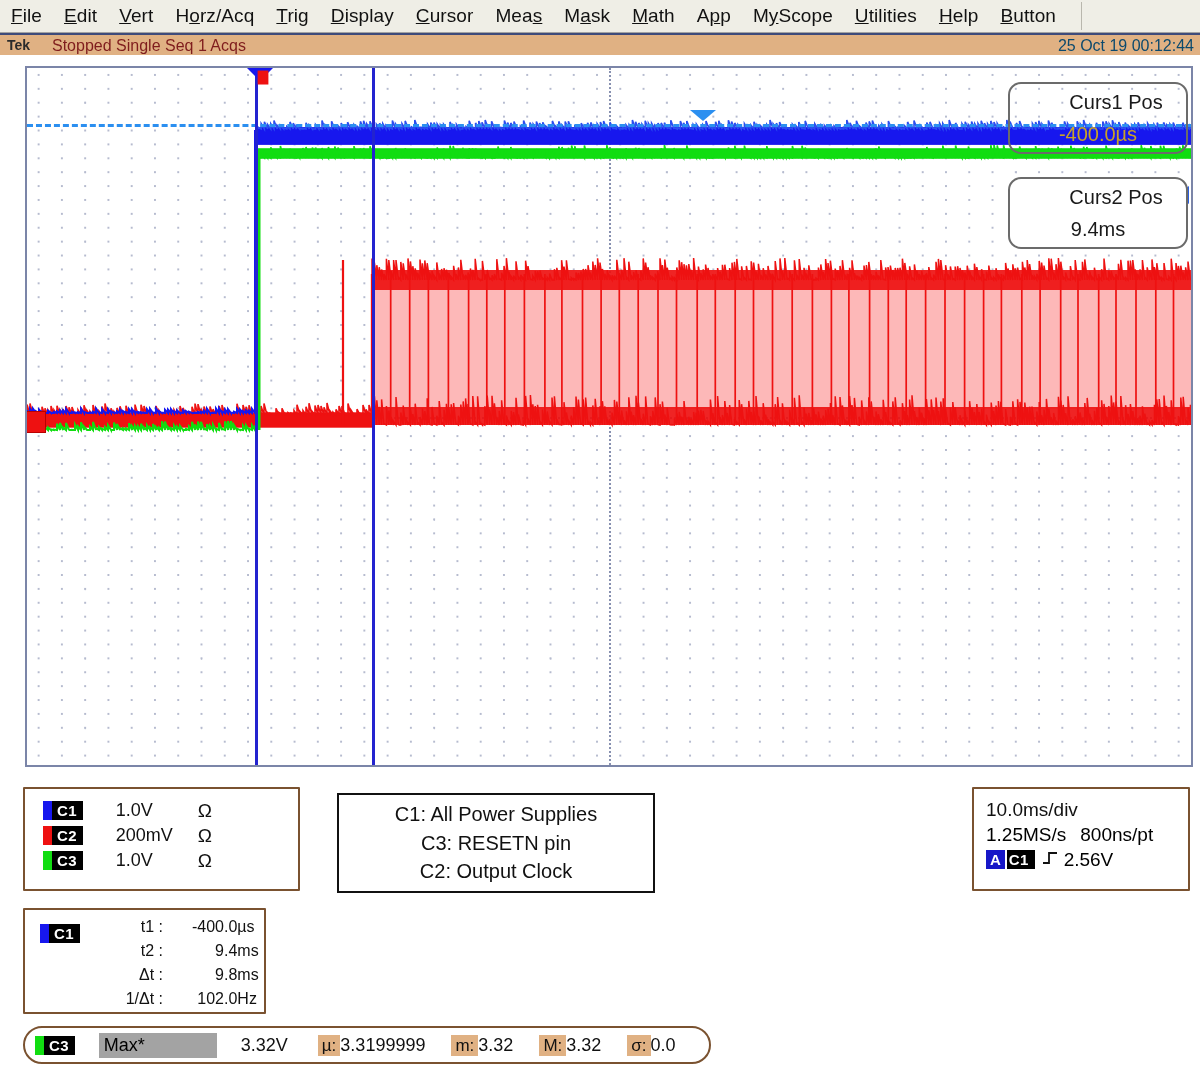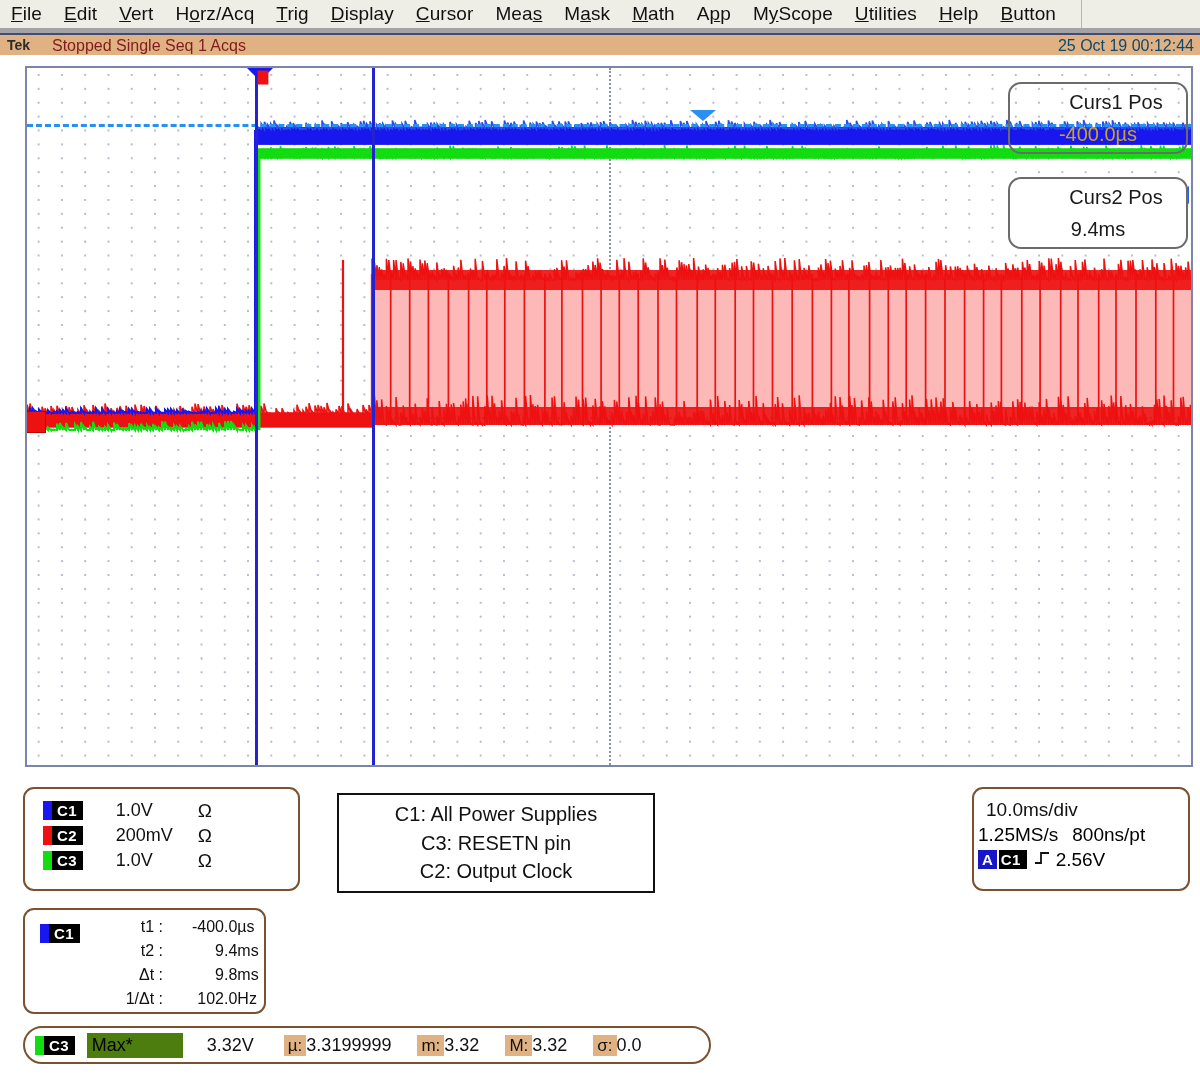--- a/index.html
+++ b/index.html
@@ -7,21 +7,21 @@
     width:1200px;height:1074px;position:relative;overflow:hidden;
     font-family:"Liberation Sans", sans-serif;
     -webkit-font-smoothing:antialiased;
   }
 
   
   #menubar{
     position:absolute;left:0;top:0;width:1200px;height:33px;
     background:# efeeea;
     background:#efeee6;
-    border-bottom:5px solid #a3a3a3;
+    border-bottom:1px solid #a3a3a3;
     display:flex;align-items:center;
     box-sizing:border-box;
   }
   .menu-item{
     font-size:19px;color:#111;padding:0 11px;white-space:nowrap;cursor:default;
     letter-spacing:.1px;
   }
   .menu-item u{text-decoration:underline;}
   #menu-sep{
     width:1px;height:28px;background:#b9b7ad;margin-left:14px;
@@ -117,21 +117,21 @@
   
   #note-box{
     position:absolute;left:413px;top:452px;width:526px;height:110px;
     background:#fff;border:2px solid #111;box-sizing:border-box;
     display:flex;flex-direction:column;align-items:center;justify-content:center;
     font-size:21px;color:#1a1a1a;line-height:1.55;
   }
 
   
   .panel{
-    position:absolute;background:#fff;border:2px solid #7a5230;border-radius:11px;
+    position:absolute;background:#fff;border:2px solid #7a5230;border-radius:1px;
     box-sizing:border-box;
   }
   #ch-panel{left:23px;top:787px;width:277px;height:104px;}
   #time-panel{left:972px;top:787px;width:218px;height:104px;}
   #curs-panel{left:23px;top:908px;width:243px;height:106px;}
   #meas-panel{left:23px;top:1026px;width:688px;height:38px;border-radius:19px;
     display:flex;align-items:center;}
 
   #desc-box{
     position:absolute;left:337px;top:793px;width:318px;height:100px;
@@ -148,40 +148,40 @@
   .chip .bar{width:9px;height:19px;display:inline-block;margin-right:3px;}
   .chip .lbl{color:#fff;font-size:15px;font-weight:bold;line-height:19px;
     padding:0 2px;letter-spacing:.3px;}
 
   .ch-row{display:flex;align-items:center;height:25px;font-size:18px;color:#111;}
   .ch-row .c-scale{margin-left:33px;width:72px;}
   .ch-row .c-imp{margin-left:10px;font-size:19px;}
   #ch-rows{margin:9px 0 0 18px;}
 
   #time-panel .tline{font-size:19px;color:#111;margin-left:12px;line-height:25px;}
-  #time-panel .trow{display:flex;align-items:center;margin-left:4px;height:25px;}
+  #time-panel .trow{display:flex;align-items:center;margin-left:12px;height:25px;}
   .abadge{
     display:inline-block;background:#1717c8;color:#fff;font-weight:bold;font-size:15px;
     height:19px;line-height:19px;padding:0 4px;margin-right:2px;
   }
   .slope{font-size:17px;margin:0 6px 0 7px;}
 
   
   #curs-rows{margin:8px 0 0 0;font-size:16px;color:#111;}
   .crow{display:flex;align-items:baseline;height:24px;}
   .crow .k{width:86px;text-align:right;padding-right:5px;}
   .crow .v{width:56px;text-align:right;}
   .crow .u{padding-left:0px;}
   #curs-chip-wrap{position:absolute;left:15px;top:14px;}
 
   
   .mtag{background:#e0b183;color:#111;padding:1px 4px;font-size:17px;}
   #meas-panel .m-item{font-size:18px;color:#111;margin-left:14px;white-space:nowrap;}
-  #meas-name{background:#4d7c0f;width:96px;display:inline-block;padding:2px 5px;
-    font-size:18px;box-sizing:border-box;margin-left:12px;}
+  #meas-name{background:#a3a3a3;width:118px;display:inline-block;padding:2px 5px;
+    font-size:18px;box-sizing:border-box;margin-left:24px;}
 </style>
 </head>
 <body>
 
 <div id="menubar">
   <div class="menu-item"><u>F</u>ile</div>
   <div class="menu-item"><u>E</u>dit</div>
   <div class="menu-item"><u>V</u>ert</div>
   <div class="menu-item">H<u>o</u>rz/Acq</div>
   <div class="menu-item"><u>T</u>rig</div>

